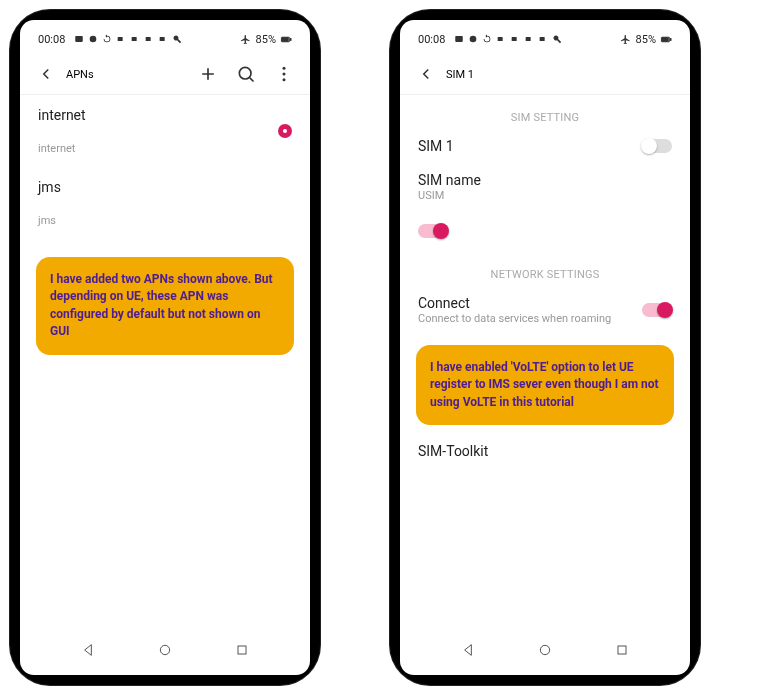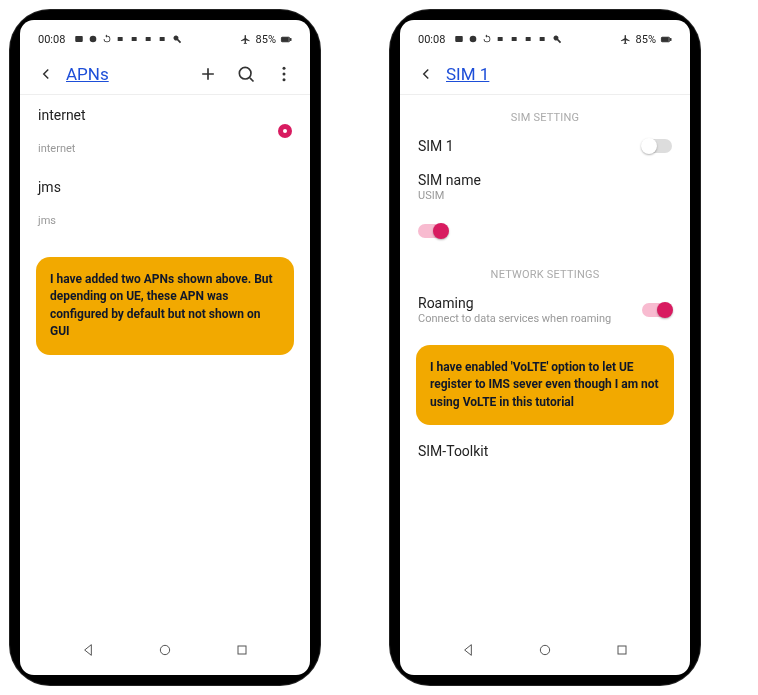--- a/index.html
+++ b/index.html
@@ -48,21 +48,21 @@
     .app-header {
       display: flex;
       align-items: center;
       justify-content: space-between;
       padding: 12px 16px 10px 16px;
       border-bottom: 1px solid #eee;
     }
     .app-header-left {
       display: flex; align-items: center; gap: 10px;
     }
-    .app-header-title { font-size: 17px; color: #1d4ed8; text-decoration: underline; }
+    .app-header-title { font-size: 11px; color: #000000; }
     .app-header-icons { display:flex; gap:18px; }
     .header-icon { width:20px; height:20px; display:inline-flex; align-items:center; justify-content:center; color:#333; }
     .list-item {
       padding: 12px 18px;
       display: flex;
       justify-content: space-between;
       align-items: center;
     }
     .list-item-text { display:flex; flex-direction:column;gap:18px; }
     .list-item-title { font-size: 14px; color: #222; }
@@ -75,21 +75,21 @@
       content: ''; position:absolute; top:3px; left:3px; width:8px; height:8px;
       border-radius:50%; background:#fff; transform:scale(0.5);
     }
     .radio-on::before{
        content:''; position:absolute; top:-3px; left:-3px; width:20px; height:20px;
        border-radius:50%; border:0px;
     }
     .note {
       margin: 18px 16px;
       background: #f2a900;
-      color: #0f172a;
+      color: #4c1d95;
       font-size: 12px;
       font-weight: bold;
       padding: 14px 14px;
       border-radius: 14px;
       line-height: 1.45;
     }
     .section-header {
       font-size: 11px;
       color: #aaa;
       padding: 16px 18px 6px 18px;
@@ -359,21 +359,21 @@
 
 
       <div class="toggle-row" style="padding-bottom:14px;">
         <span class="switch switch-on"></span>
       </div>
 
       <div class="section-header">NETWORK SETTINGS</div>
 
       <div class="toggle-row">
         <div class="toggle-text">
-          <span class="toggle-title">Roaming</span>
+          <span class="toggle-title">Connect</span>
           <span class="toggle-sub">Connect to data services when roaming</span>
         </div>
         <span class="switch switch-on"></span>
       </div>
 
       <div class="note" style="margin-top:10px; margin-bottom:10px;">I have enabled 'VoLTE' option to let UE register to IMS sever even though I am not using VoLTE in this tutorial</div>
 
       <div class="toggle-row">
         <div class="toggle-text">
           <span class="toggle-title">SIM-Toolkit</span>

